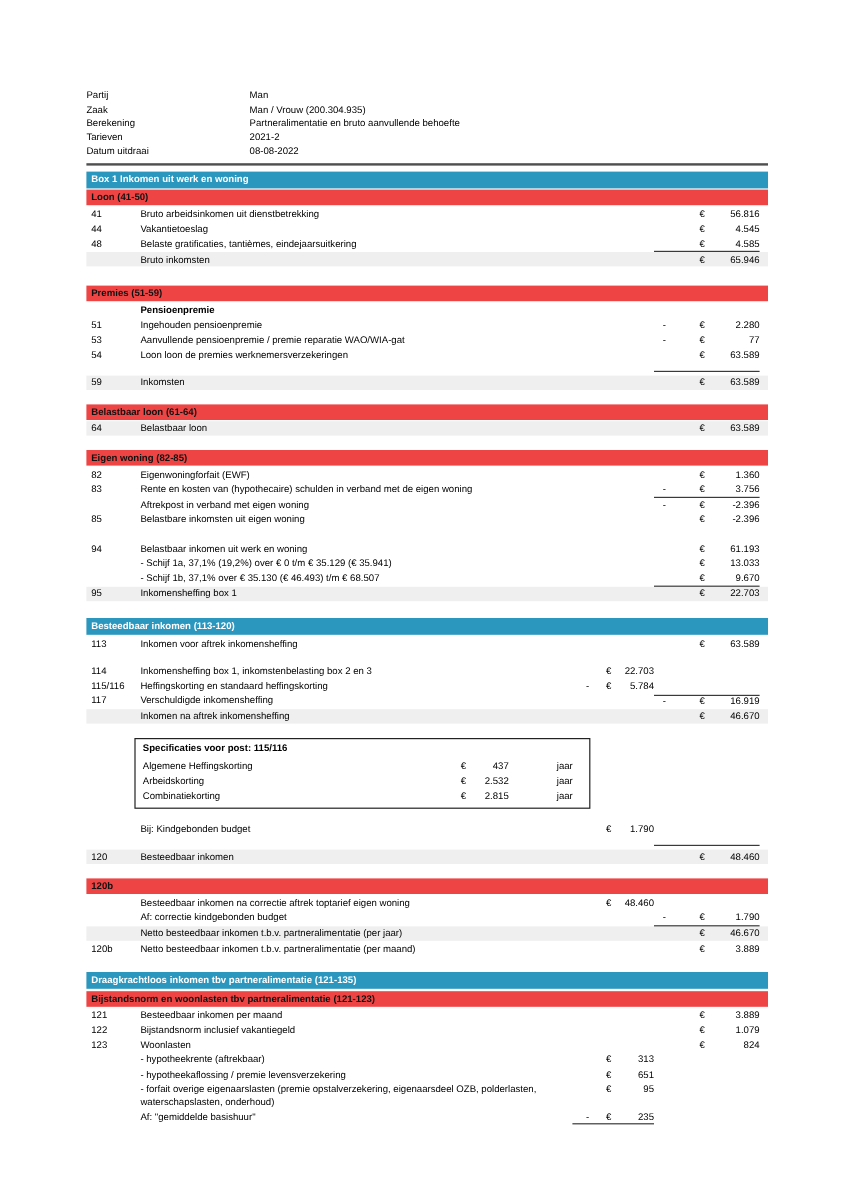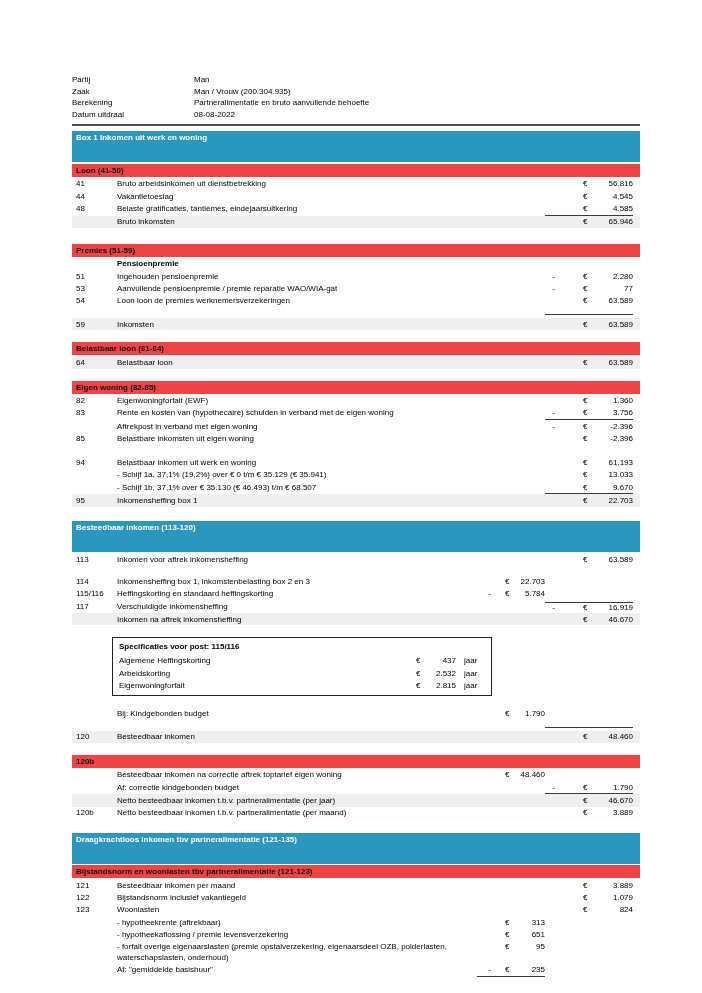--- a/index.html
+++ b/index.html
@@ -1,25 +1,25 @@
 <!DOCTYPE html>
 <html><head>
 <meta charset="utf-8">
 <style>
   html,body{margin:0;padding:0;background:#ffffff;}
   body{width:702px;height:993px;overflow:hidden;position:relative;
        font-family:"Liberation Sans",sans-serif;font-size:8px;color:#000;}
   .page{position:absolute;left:72px;top:74px;width:568px;}
   
   .meta-row{display:flex;height:11.6px;line-height:11.6px;}
-  .meta-label{width:122px;flex:none;}
+  .meta-label{width:136px;flex:none;}
   .meta-value{flex:1;}
   .rule{border-top:2px solid #4f4f4f;margin:4px 0 5px 0;height:0;}
   
-  .bar-main{background:#2B97BF;color:#fff;font-weight:bold;height:31px;line-height:13.5px;
+  .bar-main{background:#2B97BF;color:#fff;font-weight:bold;height:14px;line-height:13.5px;
             padding-left:4px;margin-bottom:1.5px;}
   .bar-sub{background:#ef4444;color:#111;font-weight:bold;height:13px;line-height:13px;
            padding-left:4px;margin-bottom:1px;}
   
   .row{display:flex;align-items:flex-start;min-height:12.3px;box-sizing:border-box;
        padding:1.5px 7px 0 4px;line-height:10.6px;}
   .row.shaded{background:#EFEFEF;}
   .c-num{width:41px;flex:none;}
   .c-label{flex:1;padding-right:4px;}
   .c-label.bold{font-weight:bold;}
@@ -34,21 +34,21 @@
   .grp-right .c-val{width:40px;text-align:right;flex:none;}
   .line-below{border-bottom:1px solid #3a3a3a;}
   .line-above{border-top:1px solid #3a3a3a;}
   .sumline-row{display:flex;height:11px;align-items:flex-end;padding-right:7px;}
   .sumline{margin-left:auto;width:88px;border-top:1px solid #3a3a3a;height:3px;flex:none;}
   
   .specbox{margin-left:40px;width:380px;box-sizing:border-box;border:1.5px solid #222;
            padding:1px 0 3px 0;margin-top:2px;}
   .spec-title{font-weight:bold;padding:2.5px 0 2px 6px;line-height:10.6px;}
   .spec-row{display:flex;align-items:flex-start;min-height:12.6px;box-sizing:border-box;
-            padding:1.5px 0 0 6px;line-height:10.6px;}
+            padding:1.5px 0 0 6px;line-height:10.6px;gap:32px;}
   .spec-row .c-label{flex:1;}
   .c-unit{width:35px;flex:none;padding-left:8px;box-sizing:border-box;}
   .gap{width:100%;}
 </style>
 </head>
 <body>
 
 <div class="page">
   <div>
       <div class="meta-row">
@@ -57,20 +57,24 @@
       </div>
       <div class="meta-row">
         <div class="meta-label">Zaak</div>
         <div class="meta-value">Man / Vrouw (200.304.935)</div>
       </div>
       <div class="meta-row">
         <div class="meta-label">Berekening</div>
         <div class="meta-value">Partneralimentatie en bruto aanvullende behoefte</div>
       </div>
       <div class="meta-row">
+        <div class="meta-label">Tarieven</div>
+        <div class="meta-value">2021-2</div>
+      </div>
+      <div class="meta-row">
         <div class="meta-label">Datum uitdraai</div>
         <div class="meta-value">08-08-2022</div>
       </div>
     </div>
   <div class="rule"></div>
   <div>
       <div class="bar-main">Box 1 Inkomen uit werk en woning</div>
       <div class="bar-sub">Loon (41-50)</div>
       <div class="row">
         <div class="c-num">41</div>
@@ -422,21 +426,21 @@
         <div class="spec-row">
           <div class="c-label">Arbeidskorting</div>
           <div class="grp grp-mid">
             <span class="c-minus"></span>
             <span class="c-eur">€</span>
             <span class="c-val">2.532</span>
           </div>
           <div class="c-unit">jaar</div>
         </div>
         <div class="spec-row">
-          <div class="c-label">Eigenwoningforfait</div>
+          <div class="c-label">Combinatiekorting</div>
           <div class="grp grp-mid">
             <span class="c-minus"></span>
             <span class="c-eur">€</span>
             <span class="c-val">2.815</span>
           </div>
           <div class="c-unit">jaar</div>
         </div>
       </div>
       <div class="gap" style="height: 11px;"></div>
       <div class="row">

